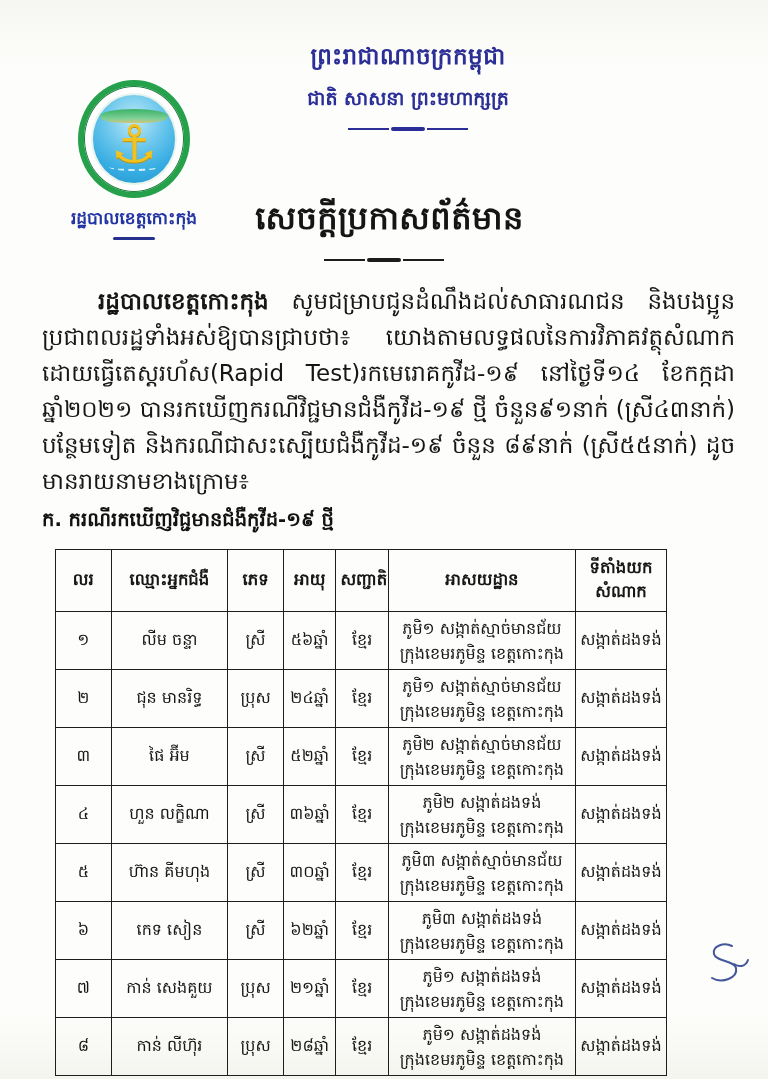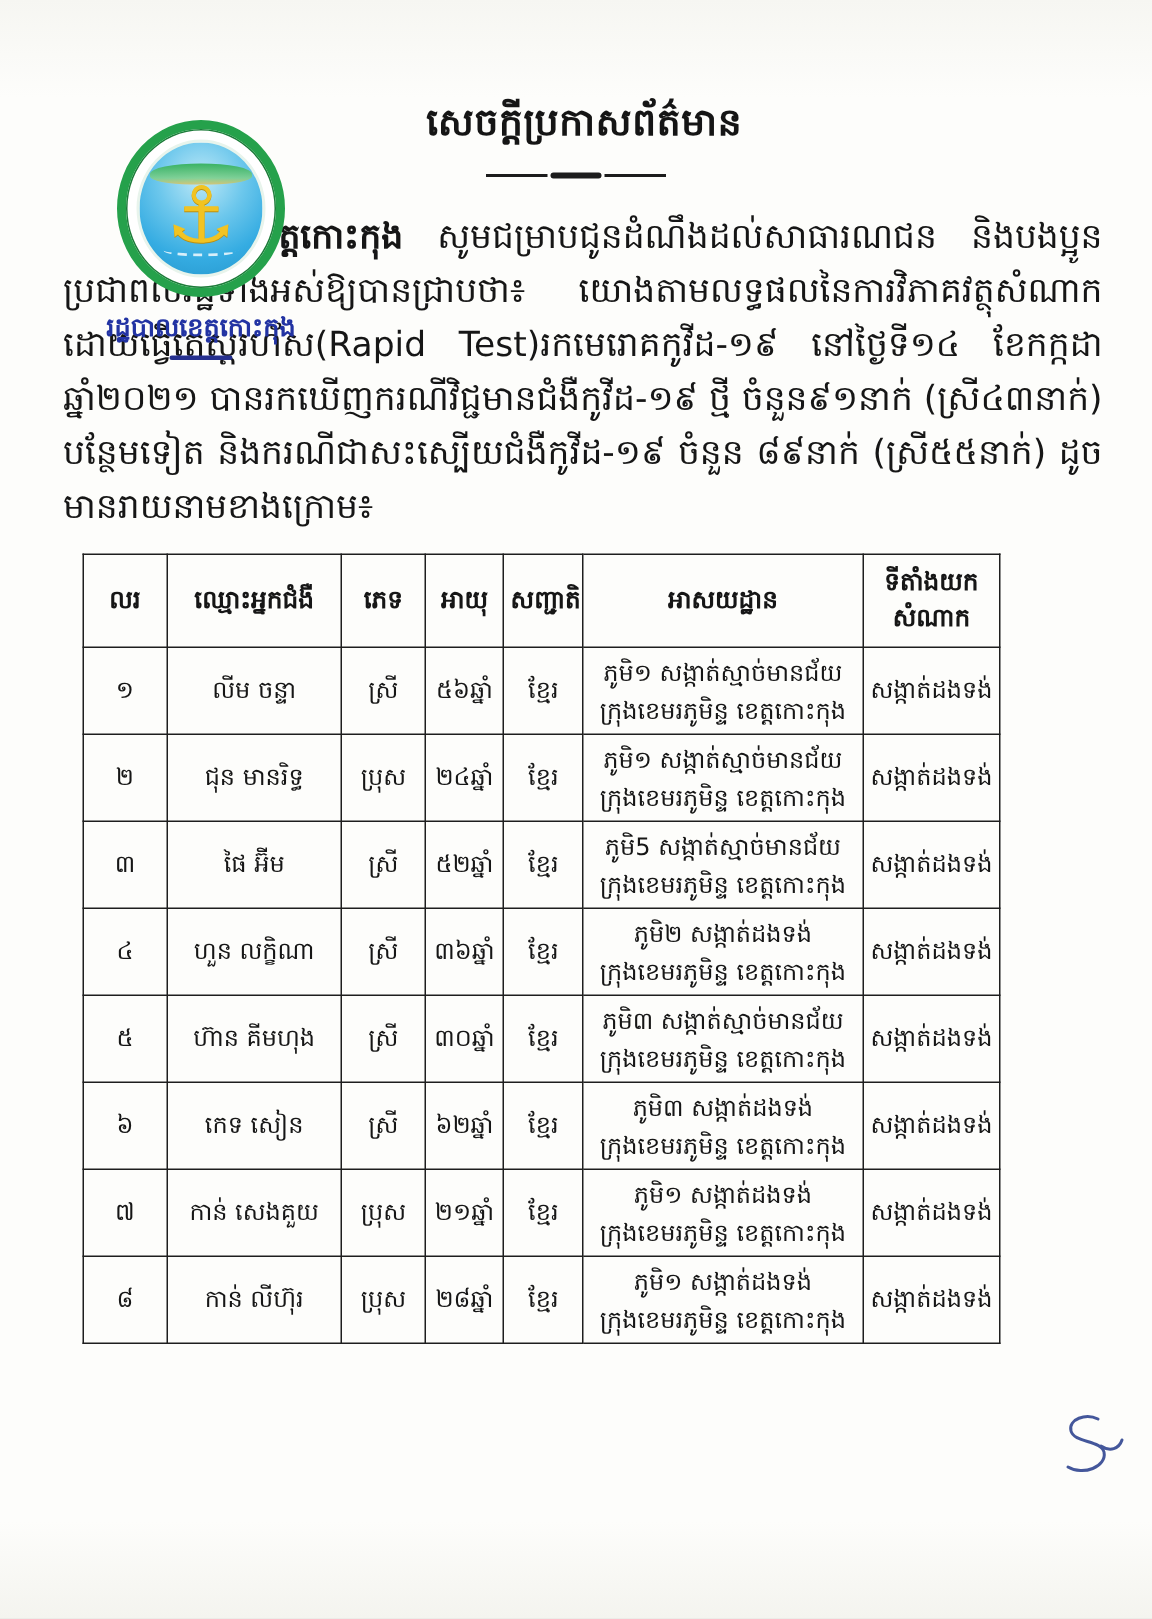--- a/index.html
+++ b/index.html
@@ -71,21 +71,21 @@
     border-bottom:2px dashed rgba(255,255,255,.8);border-radius:50%;
   }
   .org-label{
     margin-top:9px;font-size:17px;font-weight:bold;color:#2233a3;white-space:nowrap;
   }
   .org-underline{
     margin:5px auto 0 auto;width:42px;height:3px;background:#26308f;border-radius:2px;
   }
   
   .title-block{margin-top:66px;text-align:center;}
-  .doc-title{font-size:25px;font-weight:bold;color:#151515;letter-spacing:.5px;padding-left:11px;}
+  .doc-title{font-size:32px;font-weight:bold;color:#151515;letter-spacing:.5px;padding-left:11px;}
   
   .body-paragraph{
     margin:20px 33px 0 42px;
     font-size:23px;line-height:36px;
     text-align:justify;text-indent:56px;
     color:#161616;
   }
   .body-paragraph .lead{font-weight:bold;}
   .section-heading{
     margin:8px 0 0 42px;
@@ -120,20 +120,29 @@
   
   .signature{
     position:absolute;right:18px;top:938px;width:56px;height:52px;
   }
 </style>
 </head>
 <body>
 
 <div class="page">
 
+  <div class="header-block">
+    <div class="kingdom-line">ព្រះរាជាណាចក្រកម្ពុជា</div>
+    <div class="motto-line">ជាតិ សាសនា ព្រះមហាក្សត្រ</div>
+    <div class="divider">
+      <span class="thin"></span>
+      <span class="thick"></span>
+      <span class="thin"></span>
+    </div>
+  </div>
 
   <div class="logo-block">
     <div class="seal">
       <div class="seal-inner">
         <div class="seal-land"></div>
         <div class="seal-anchor">⚓</div>
         <div class="seal-wave"></div>
       </div>
     </div>
     <div class="org-label">រដ្ឋបាលខេត្តកោះកុង</div>
@@ -144,20 +153,21 @@
     <div class="doc-title">សេចក្តីប្រកាសព័ត៌មាន</div>
     <div class="divider dark">
       <span class="thin"></span>
       <span class="thick"></span>
       <span class="thin"></span>
     </div>
   </div>
 
   <p class="body-paragraph"><span class="lead">រដ្ឋបាលខេត្តកោះកុង</span><span> សូមជម្រាបជូនដំណឹងដល់សាធារណជន និងបងប្អូនប្រជាពលរដ្ឋទាំងអស់ឱ្យបានជ្រាបថា៖ យោងតាមលទ្ធផលនៃការវិភាគវត្ថុសំណាក ដោយធ្វើតេស្តរហ័ស(Rapid Test)រកមេរោគកូវីដ-១៩ នៅថ្ងៃទី១៤ ខែកក្កដា ឆ្នាំ២០២១ បានរកឃើញករណីវិជ្ជមានជំងឺកូវីដ-១៩ ថ្មី ចំនួន៩១នាក់ (ស្រី៤៣នាក់) បន្ថែមទៀត និងករណីជាសះស្បើយជំងឺកូវីដ-១៩ ចំនួន ៨៩នាក់ (ស្រី៥៥នាក់) ដូចមានរាយនាមខាងក្រោម៖</span></p>
 
+  <div class="section-heading">ក. ករណីរកឃើញវិជ្ជមានជំងឺកូវីដ-១៩ ថ្មី</div>
 
   <table class="cases">
     <colgroup>
       <col class="c-no">
         <col class="c-name">
         <col class="c-gender">
         <col class="c-age">
       <col class="c-nat">
         <col class="c-addr">
         <col class="c-site">
@@ -198,21 +208,21 @@
       </td>
       <td>សង្កាត់ដងទង់</td>
     </tr>
         <tr>
       <td>៣</td>
       <td class="cell-name">ផៃ អ៊ីម</td>
       <td>ស្រី</td>
       <td>៥២ឆ្នាំ</td>
       <td>ខ្មែរ</td>
       <td>
-        <div class="addr-line">ភូមិ5 សង្កាត់ស្មាច់មានជ័យ</div>
+        <div class="addr-line">ភូមិ២ សង្កាត់ស្មាច់មានជ័យ</div>
         <div class="addr-line">ក្រុងខេមរភូមិន្ទ ខេត្តកោះកុង</div>
       </td>
       <td>សង្កាត់ដងទង់</td>
     </tr>
         <tr>
       <td>៤</td>
       <td class="cell-name">ហួន លក្ខិណា</td>
       <td>ស្រី</td>
       <td>៣៦ឆ្នាំ</td>
       <td>ខ្មែរ</td>

